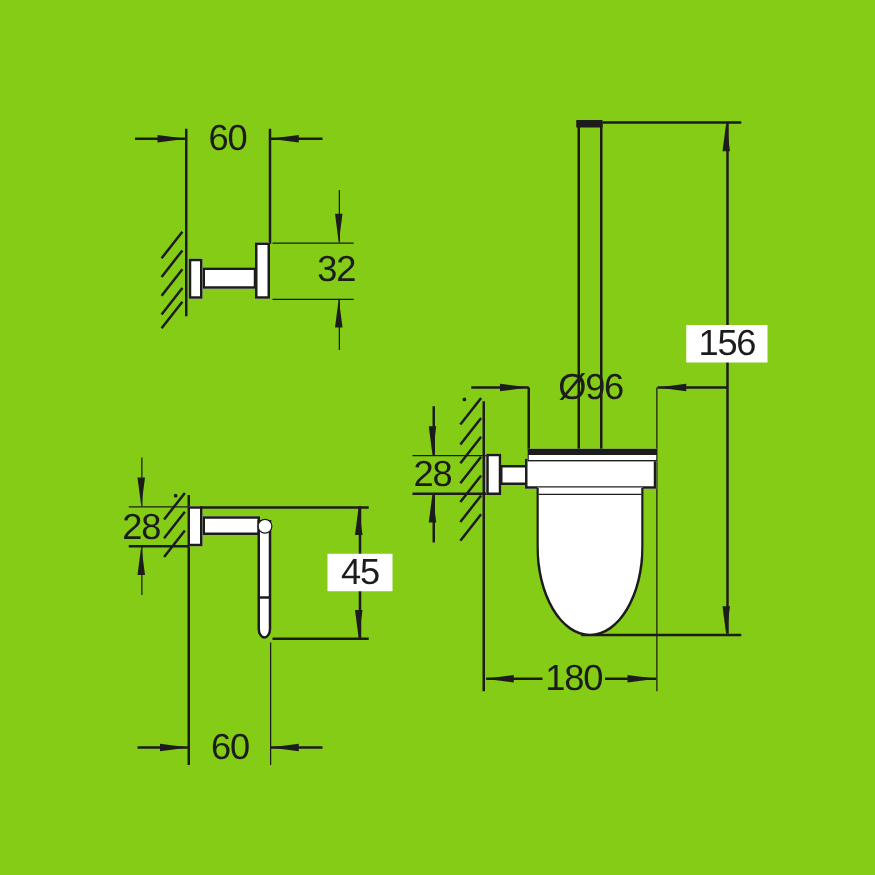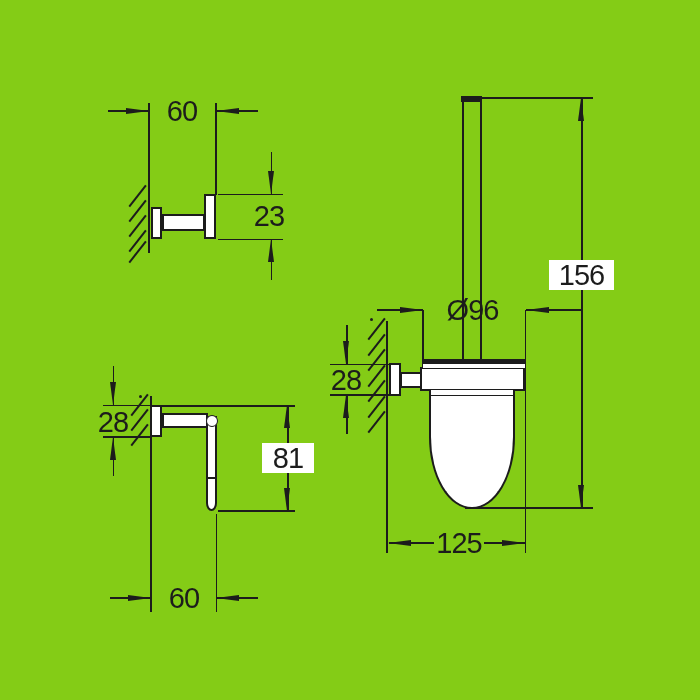--- a/index.html
+++ b/index.html
@@ -50,21 +50,21 @@
     <div class="obj" style="left:150.5px;top:206.5px;width:11.5px;height:32px;"></div>
     <div class="obj" style="left:162px;top:214px;width:43px;height:16.5px;"></div>
     <div class="obj" style="left:203.5px;top:193.5px;width:12.5px;height:45.5px;"></div>
 
     <i class="h" style="left:217.5px;top:193.5px;width:65px;"></i>
     <i class="h" style="left:217.5px;top:238.5px;width:65px;"></i>
     <i class="v" style="left:270.5px;top:152px;height:42px;"></i>
     <i class="ar d" style="left:267.5px;top:170.5px;"></i>
     <i class="v" style="left:270.5px;top:239px;height:41px;"></i>
     <i class="ar u" style="left:267.5px;top:239px;"></i>
-    <div class="lbl" style="left:244px;top:201px;width:50px;">23</div>
+    <div class="lbl" style="left:244px;top:201px;width:50px;">32</div>
   </div>
 
   <div>
 
     <i class="wall" style="left:150px;top:396px;height:216px;"></i>
     <i class="dot" style="left:138.5px;top:394.5px;"></i>
     <i class="hatch" style="left:126px;top:404px;"></i>
     <i class="hatch" style="left:126px;top:419px;"></i>
     <i class="hatch" style="left:126px;top:434px;"></i>
 
@@ -80,21 +80,21 @@
     <i class="ar d" style="left:109.5px;top:381.5px;"></i>
     <i class="v" style="left:112.5px;top:437px;height:39px;"></i>
     <i class="ar u" style="left:109.5px;top:436.5px;"></i>
     <div class="lbl" style="left:88px;top:407px;width:50px;">28</div>
 
     <i class="h" style="left:160px;top:405px;width:135px;"></i>
     <i class="h" style="left:218px;top:510px;width:77px;"></i>
     <i class="v" style="left:287px;top:405px;height:105.5px;"></i>
     <i class="ar u" style="left:284px;top:405px;"></i>
     <i class="ar d" style="left:284px;top:487.5px;"></i>
-    <div class="lbl mask" style="left:262px;top:443px;width:52px;">81</div>
+    <div class="lbl mask" style="left:262px;top:443px;width:52px;">45</div>
 
     <i class="v" style="left:215.5px;top:514px;height:98px;"></i>
     <i class="h" style="left:110px;top:597px;width:41px;"></i>
     <i class="ar r" style="left:128px;top:594.5px;"></i>
     <i class="h" style="left:216px;top:597px;width:42px;"></i>
     <i class="ar l" style="left:216px;top:594.5px;"></i>
     <div class="lbl" style="left:159px;top:583px;width:50px;">60</div>
   </div>
 
   <div>
@@ -140,16 +140,16 @@
     <div class="obj" style="left:400px;top:372px;width:21.5px;height:15.5px;"></div>
     <div class="obj" style="left:420px;top:366.5px;width:105px;height:24.5px;border-width:2.5px;"></div>
     <div class="obj" style="left:422px;top:359px;width:104px;height:9.5px;border-width:5px 1.5px 1.5px 1.5px;"></div>
     <div class="obj" style="left:428.5px;top:390px;width:86.5px;height:118.5px;border-top:none;border-radius:0 0 43px 43px / 0 0 72px 72px;"></div>
     <i class="h" style="left:430.5px;top:394.5px;width:82.5px;height:1.8px;"></i>
 
     <i class="h" style="left:389px;top:542px;width:45px;"></i>
     <i class="ar l" style="left:388px;top:539.5px;"></i>
     <i class="h" style="left:484px;top:542px;width:41px;"></i>
     <i class="ar r" style="left:502px;top:539.5px;"></i>
-    <div class="lbl" style="left:429px;top:528px;width:60px;">125</div>
+    <div class="lbl" style="left:429px;top:528px;width:60px;">180</div>
   </div>
 
 </div>
 
 </body></html>

